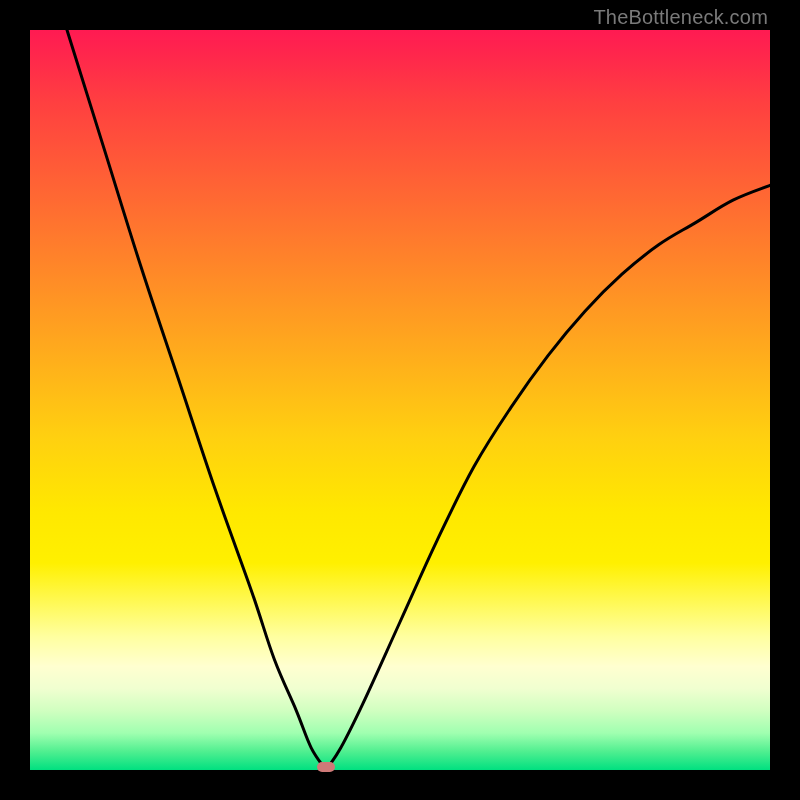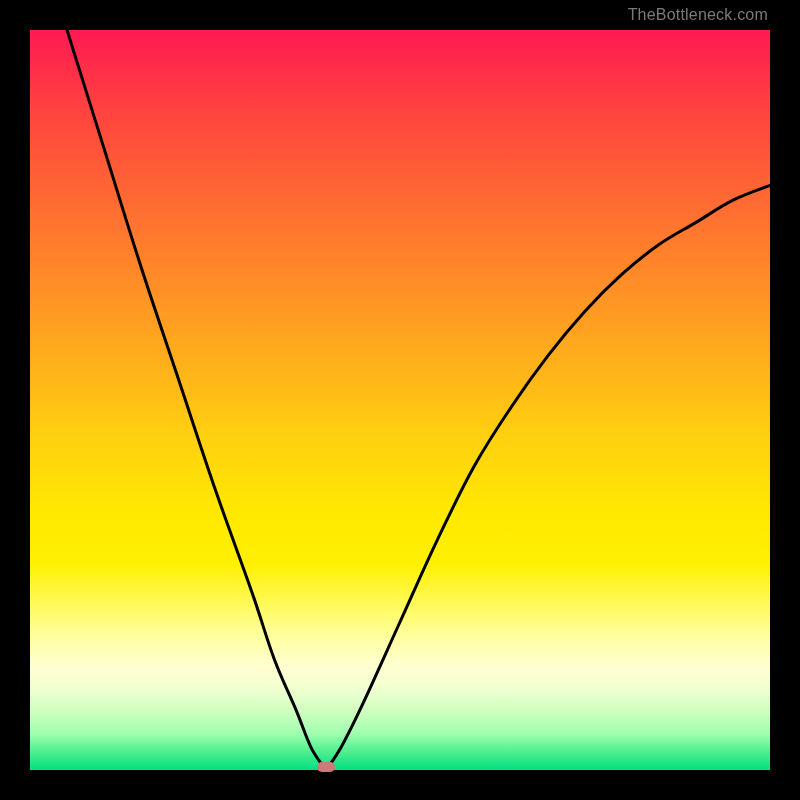--- a/index.html
+++ b/index.html
@@ -33,21 +33,21 @@
       #a0ffb0 95%,
       #50ef90 97.5%,
       #00e080 100%
     );
   }
   .watermark {
     position: absolute;
     top: 6px;
     right: 32px;
     color: #7a7a7a;
-    font-size: 16px;
+    font-size: 20px;
     font-weight: 500;
     letter-spacing: 0.2px;
   }
   .curve {
     position: absolute;
     left: 0;
     top: 0;
     width: 740px;
     height: 740px;
   }

